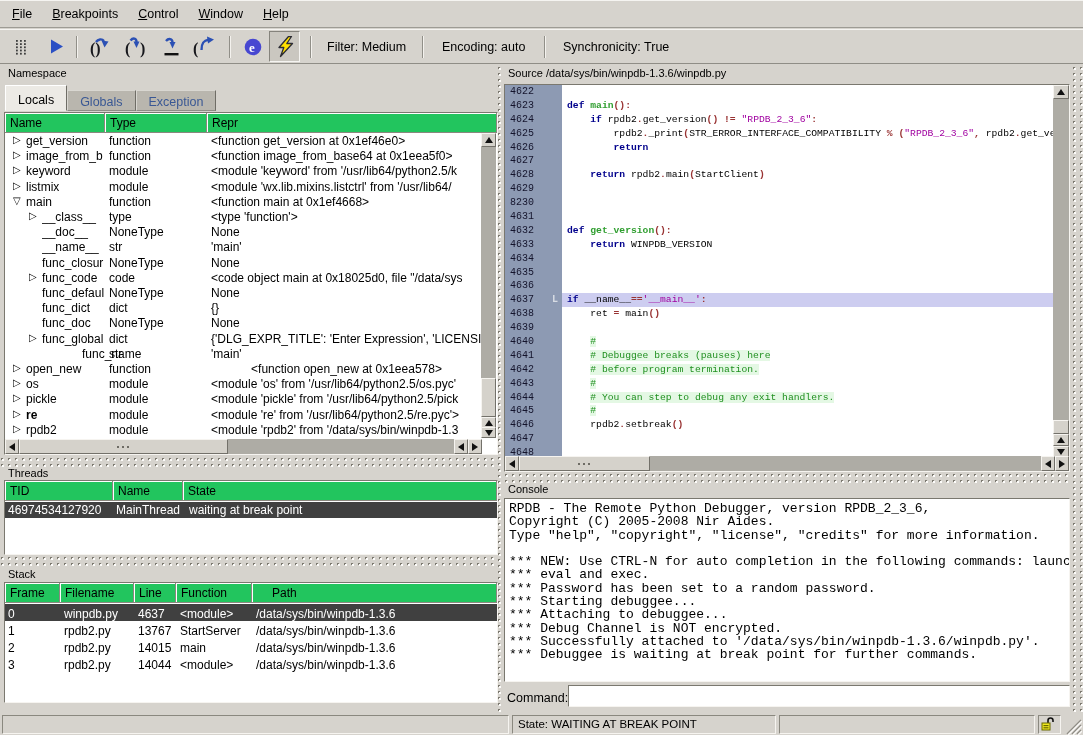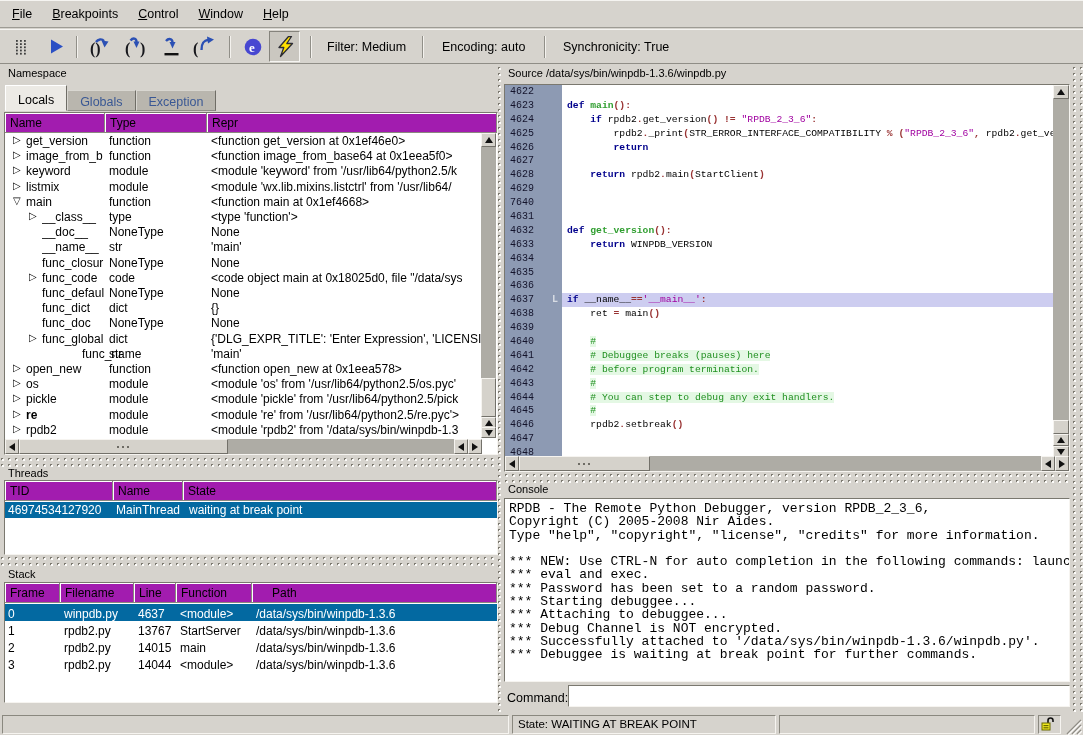--- a/index.html
+++ b/index.html
@@ -40,26 +40,26 @@
   #ns-tabs { position:absolute; left:5px; top:20px; height:26px; display:flex; align-items:flex-end; }
   .tab { position:relative; padding:4px 12px 5px 12px; font-size:12.5px; height:21px;
          background:#b9b6ae; color:#3a5894;
          border:1px solid; border-color:#d9d7d1 #6f6d66 #8f8d86 #d9d7d1; }
   .tab.active { height:26px; padding-top:7px; background:#eceae5; color:#000;
                 border-color:#ffffff #6f6d66 #eceae5 #ffffff; z-index:2; }
 
   
   .listctrl { position:absolute; background:#fff; border:1px solid; border-color:#7a786f #f6f4f0 #f6f4f0 #7a786f; overflow:hidden; }
   .lheader { position:absolute; left:0; top:0; right:0; height:20px; background:#d9d6cf; }
-  .hcell { position:absolute; top:0; height:20px; background:#a21caf; padding:3px 0 0 5px; font-size:12px;
+  .hcell { position:absolute; top:0; height:20px; background:#22c55e; padding:3px 0 0 5px; font-size:12px;
            border-right:1px solid #8a887f; border-bottom:1px solid #8a887f;
            box-shadow: inset 1px 1px 0 #ffffff; }
   .lbody { position:absolute; left:0; right:0; background:#fff; overflow:hidden; }
   .lrow { position:absolute; left:0; right:0; }
-  .lrow.sel { background:#0369a1; color:#fff; }
+  .lrow.sel { background:#404040; color:#fff; }
   .lcell { position:absolute; top:0; white-space:pre; overflow:hidden; font-size:12px; padding-top:1px; }
   .tree-arrow { position:absolute; top:1px; font-size:10px; color:#000; }
 
   
   .sb-track { position:absolute; background:#aeaca5; }
   .sb-piece { position:absolute; background:#d5d2cb; border:1px solid; border-color:#f6f4f0 #73716a #73716a #f6f4f0; }
   .sb-piece .ar { position:absolute; width:0; height:0; }
   .ar-up    { left:50%; top:50%; margin:-3px 0 0 -4px; border-left:4px solid transparent; border-right:4px solid transparent; border-bottom:6px solid #111; }
   .ar-down  { left:50%; top:50%; margin:-3px 0 0 -4px; border-left:4px solid transparent; border-right:4px solid transparent; border-top:6px solid #111; }
   .ar-left  { left:50%; top:50%; margin:-4px 0 0 -3px; border-top:4px solid transparent; border-bottom:4px solid transparent; border-right:6px solid #111; }
@@ -289,21 +289,21 @@
           </div>
           <div class="lrow" style="top: 212.8px; height: 15.2px;">
             <div class="lcell" style="left: 37px; width: 63px; margin-left: 40px;">func_name</div>
             <div class="lcell" style="left: 104px; width: 98px;">str</div>
             <div class="lcell" style="left: 206px; width: 271px;">'main'</div>
           </div>
           <div class="lrow" style="top: 228px; height: 15.2px;">
             <div class="tree-arrow" style="left: 8px;">▷</div>
             <div class="lcell" style="left: 21px; width: 79px;">open_new</div>
             <div class="lcell" style="left: 104px; width: 98px;">function</div>
-            <div class="lcell" style="left: 206px; width: 271px;">&lt;function open_new at 0x1eea578&gt;</div>
+            <div class="lcell" style="left: 206px; width: 271px; text-align: center;">&lt;function open_new at 0x1eea578&gt;</div>
           </div>
           <div class="lrow" style="top: 243.2px; height: 15.2px;">
             <div class="tree-arrow" style="left: 8px;">▷</div>
             <div class="lcell" style="left: 21px; width: 79px;">os</div>
             <div class="lcell" style="left: 104px; width: 98px;">module</div>
             <div class="lcell" style="left: 206px; width: 271px;">&lt;module 'os' from '/usr/lib64/python2.5/os.pyc'</div>
           </div>
           <div class="lrow" style="top: 258.4px; height: 15.2px;">
             <div class="tree-arrow" style="left: 8px;">▷</div>
             <div class="lcell" style="left: 21px; width: 79px;">pickle</div>
@@ -418,21 +418,21 @@
     <div id="code-box">
       <div id="gutter">
           <div class="gline">4622</div>
           <div class="gline">4623</div>
           <div class="gline">4624</div>
           <div class="gline">4625</div>
           <div class="gline">4626</div>
           <div class="gline">4627</div>
           <div class="gline">4628</div>
           <div class="gline">4629</div>
-          <div class="gline">7640</div>
+          <div class="gline">8230</div>
           <div class="gline">4631</div>
           <div class="gline">4632</div>
           <div class="gline">4633</div>
           <div class="gline">4634</div>
           <div class="gline">4635</div>
           <div class="gline">4636</div>
           <div class="gline">4637<span class="lmark">L</span></div>
           <div class="gline">4638</div>
           <div class="gline">4639</div>
           <div class="gline">4640</div>

